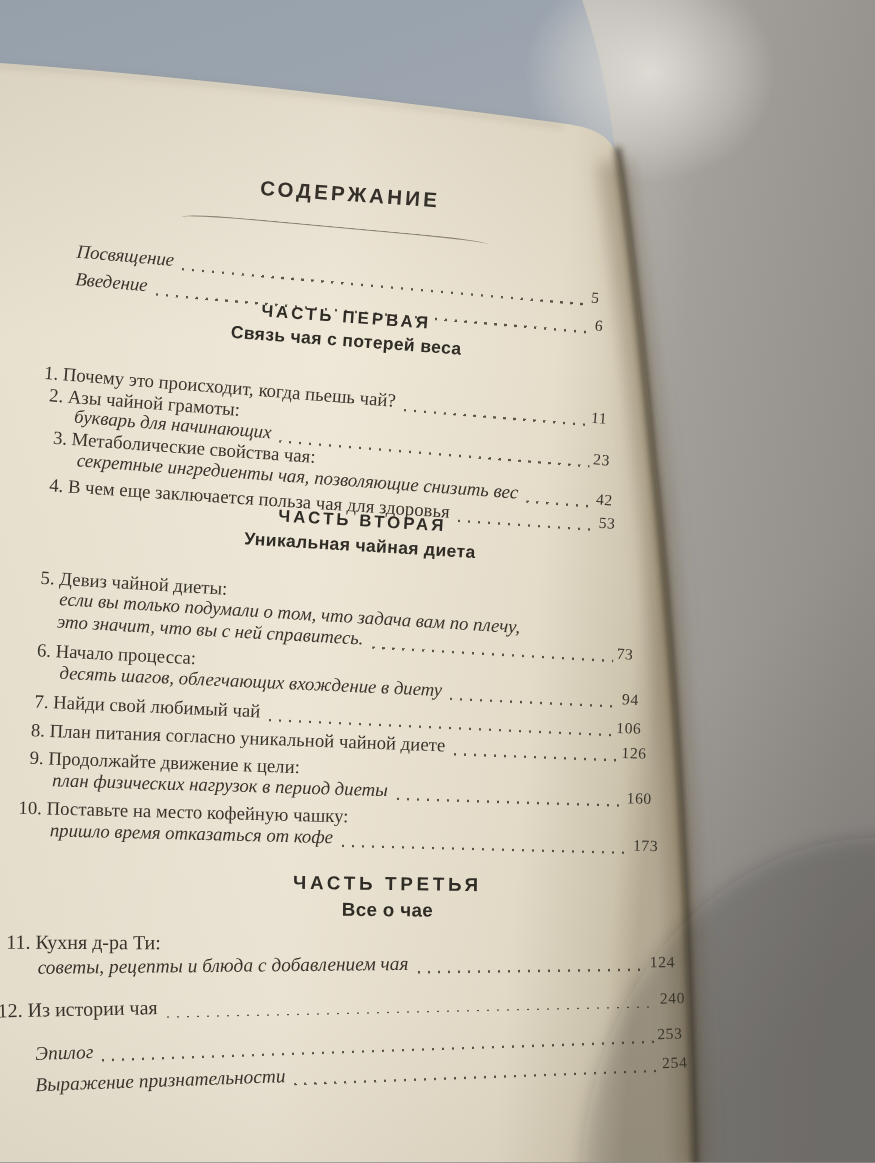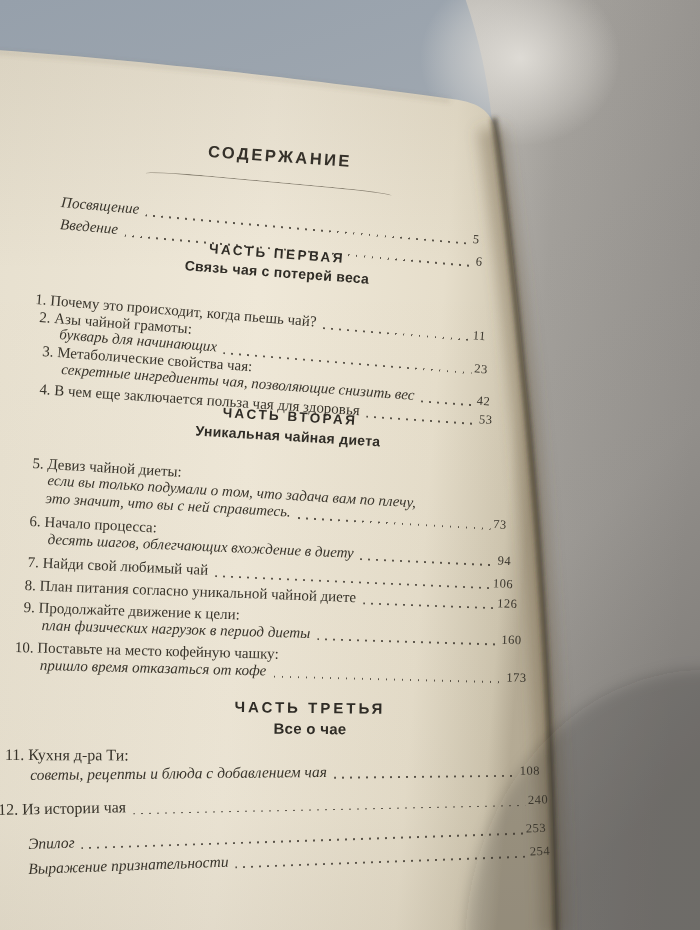--- a/index.html
+++ b/index.html
@@ -198,21 +198,21 @@
 
   <div class="heading" style="left:200px;top:699px;width:220px;transform:rotate(0.7deg);font-size:15px;letter-spacing:3px;">ЧАСТЬ ТРЕТЬЯ</div>
   <div class="heading" style="left:210px;top:720px;width:200px;transform:rotate(0.5deg);font-size:15px;letter-spacing:.3px;">Все о чае</div>
 
   <div class="row" style="left:5px;top:746px;font-size:16px;transform:rotate(0.2deg);">
     <span class="lbl">11. Кухня д-ра Ти:</span>
   </div>
   <div class="row" style="left:30px;top:766px;width:510px;font-size:15.5px;transform:rotate(-0.6deg);">
     <span class="lbl it">советы, рецепты и блюда с добавлением чая</span>
     <span class="dots"></span>
-    <span class="pg">108</span>
+    <span class="pg">124</span>
   </div>
   <div class="row" style="left:-2px;top:801px;width:550px;font-size:16px;transform:rotate(-1.2deg);">
     <span class="lbl">12. Из истории чая</span>
     <span class="dots"></span>
     <span class="pg">240</span>
   </div>
   <div class="row" style="left:28px;top:835px;width:518px;font-size:15.5px;transform:rotate(-1.9deg);">
     <span class="lbl it">Эпилог</span>
     <span class="dots"></span>
     <span class="pg">253</span>

